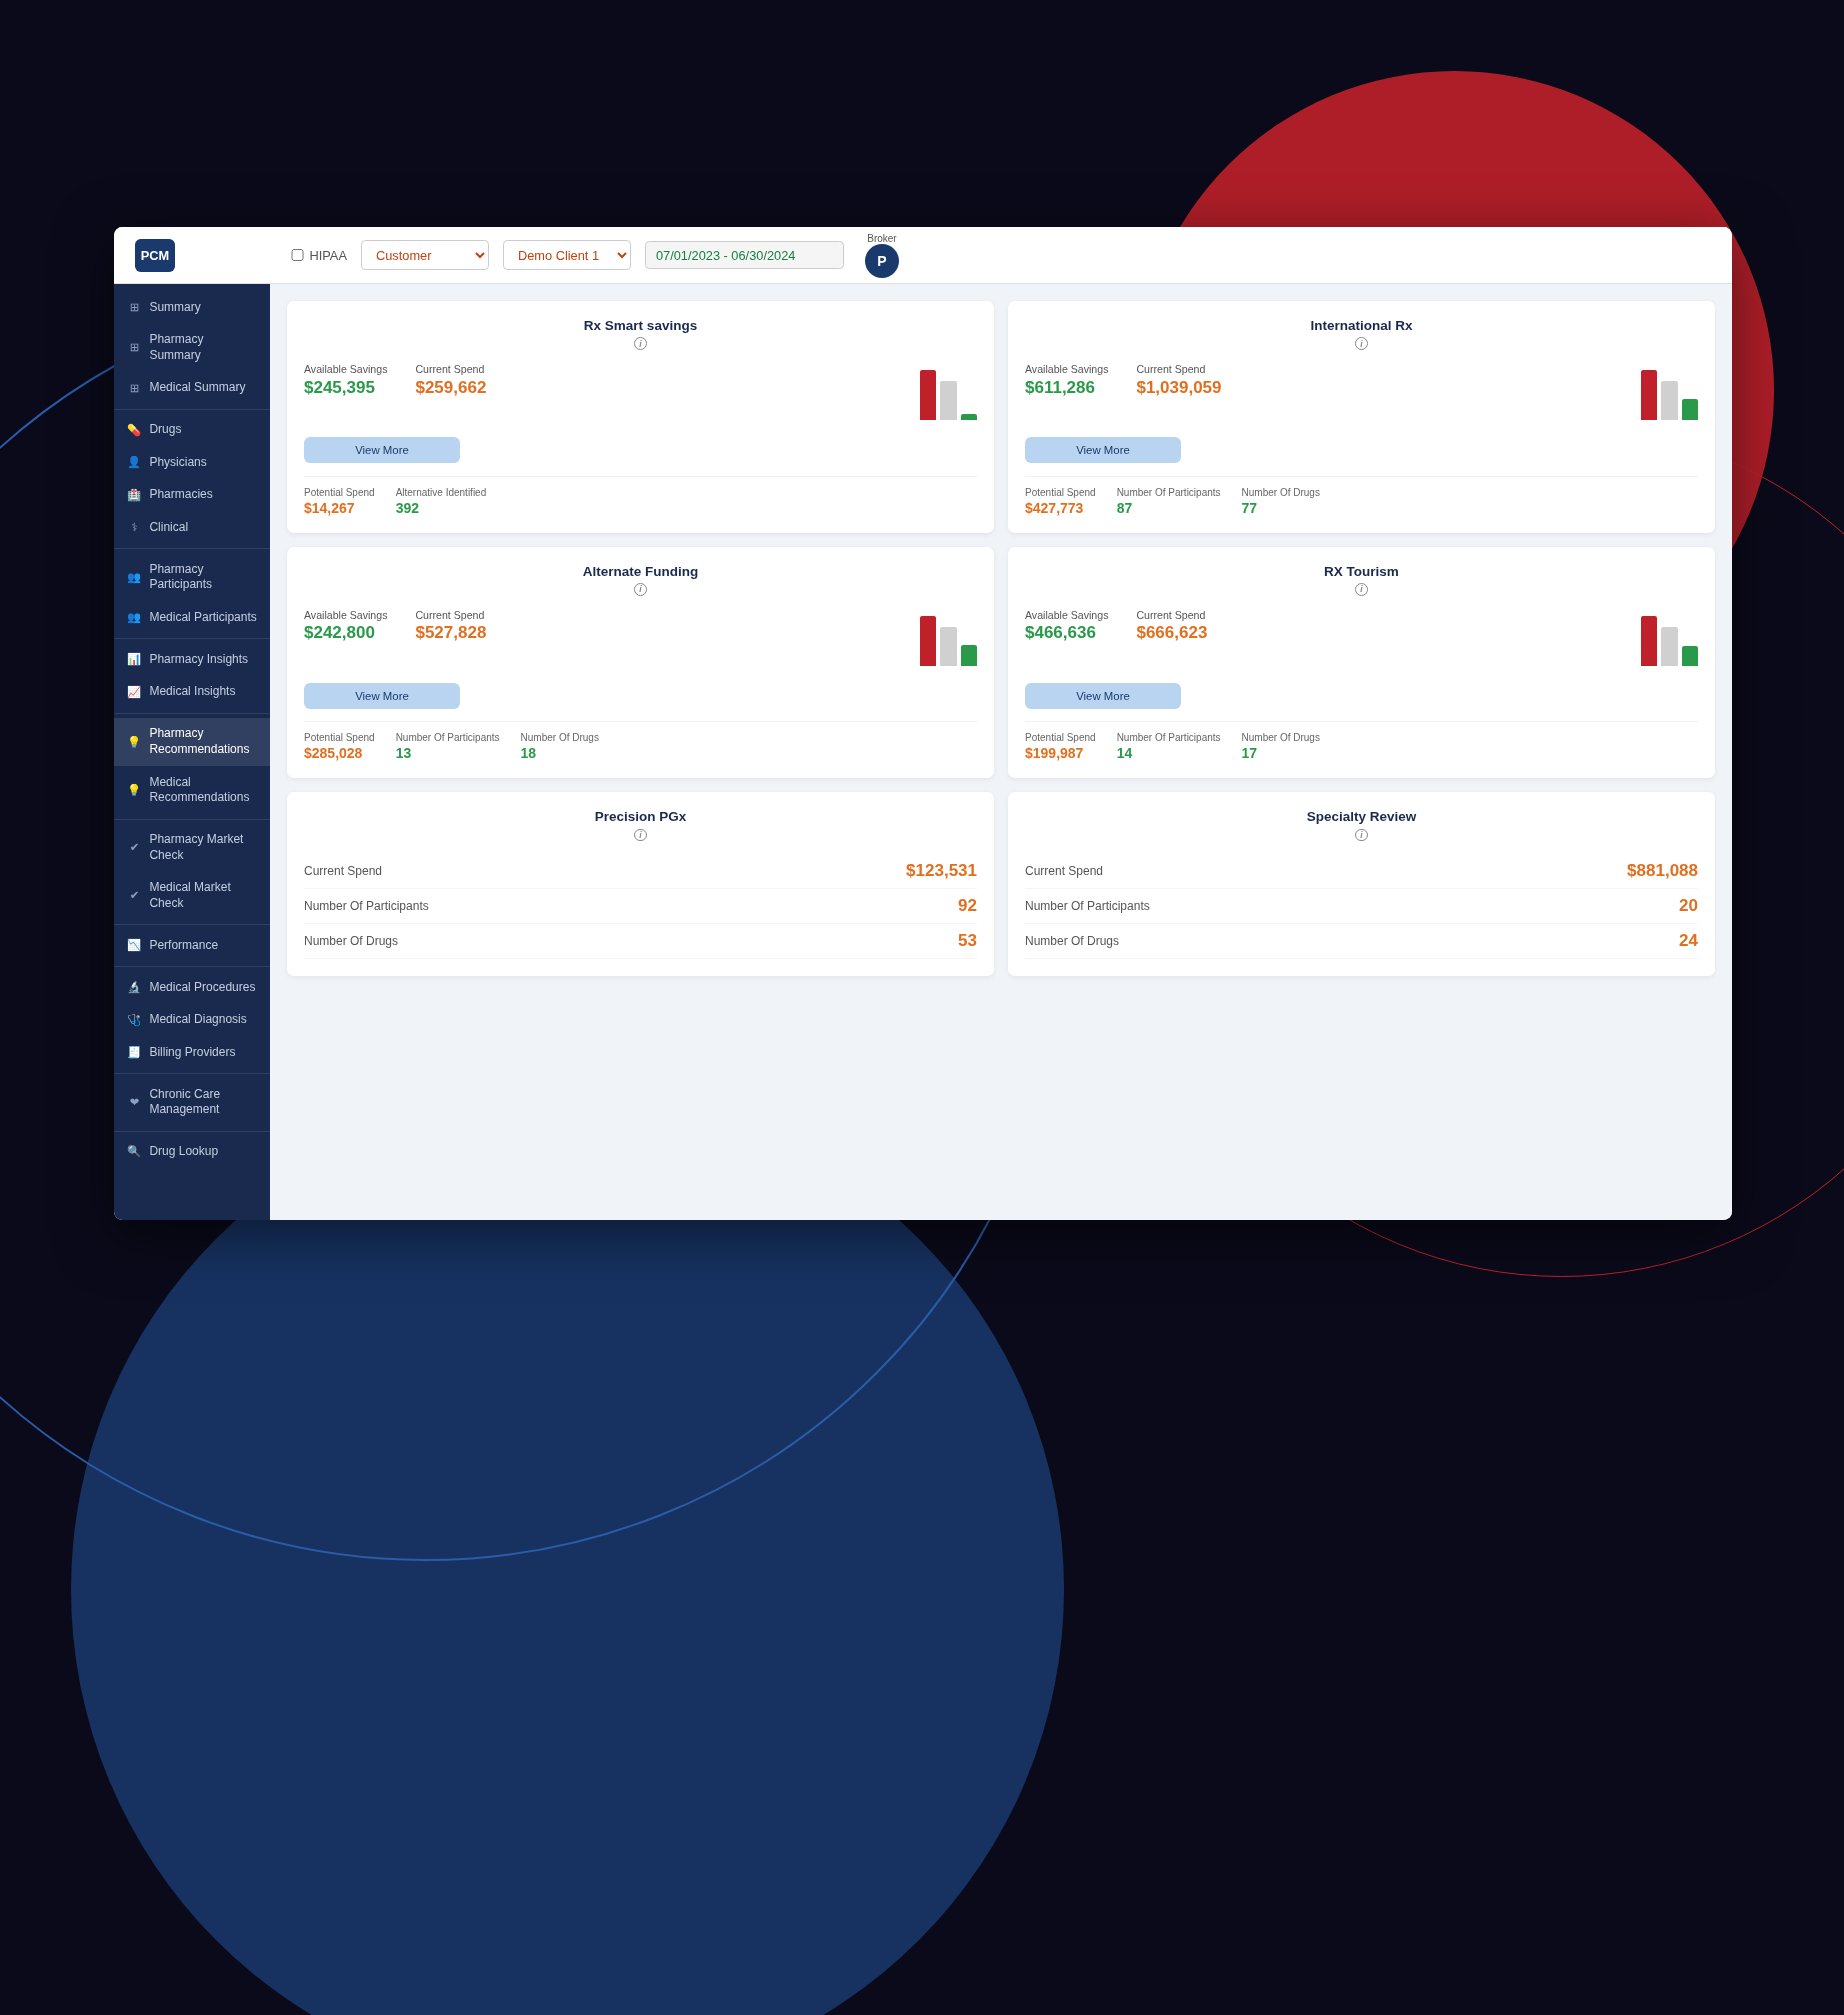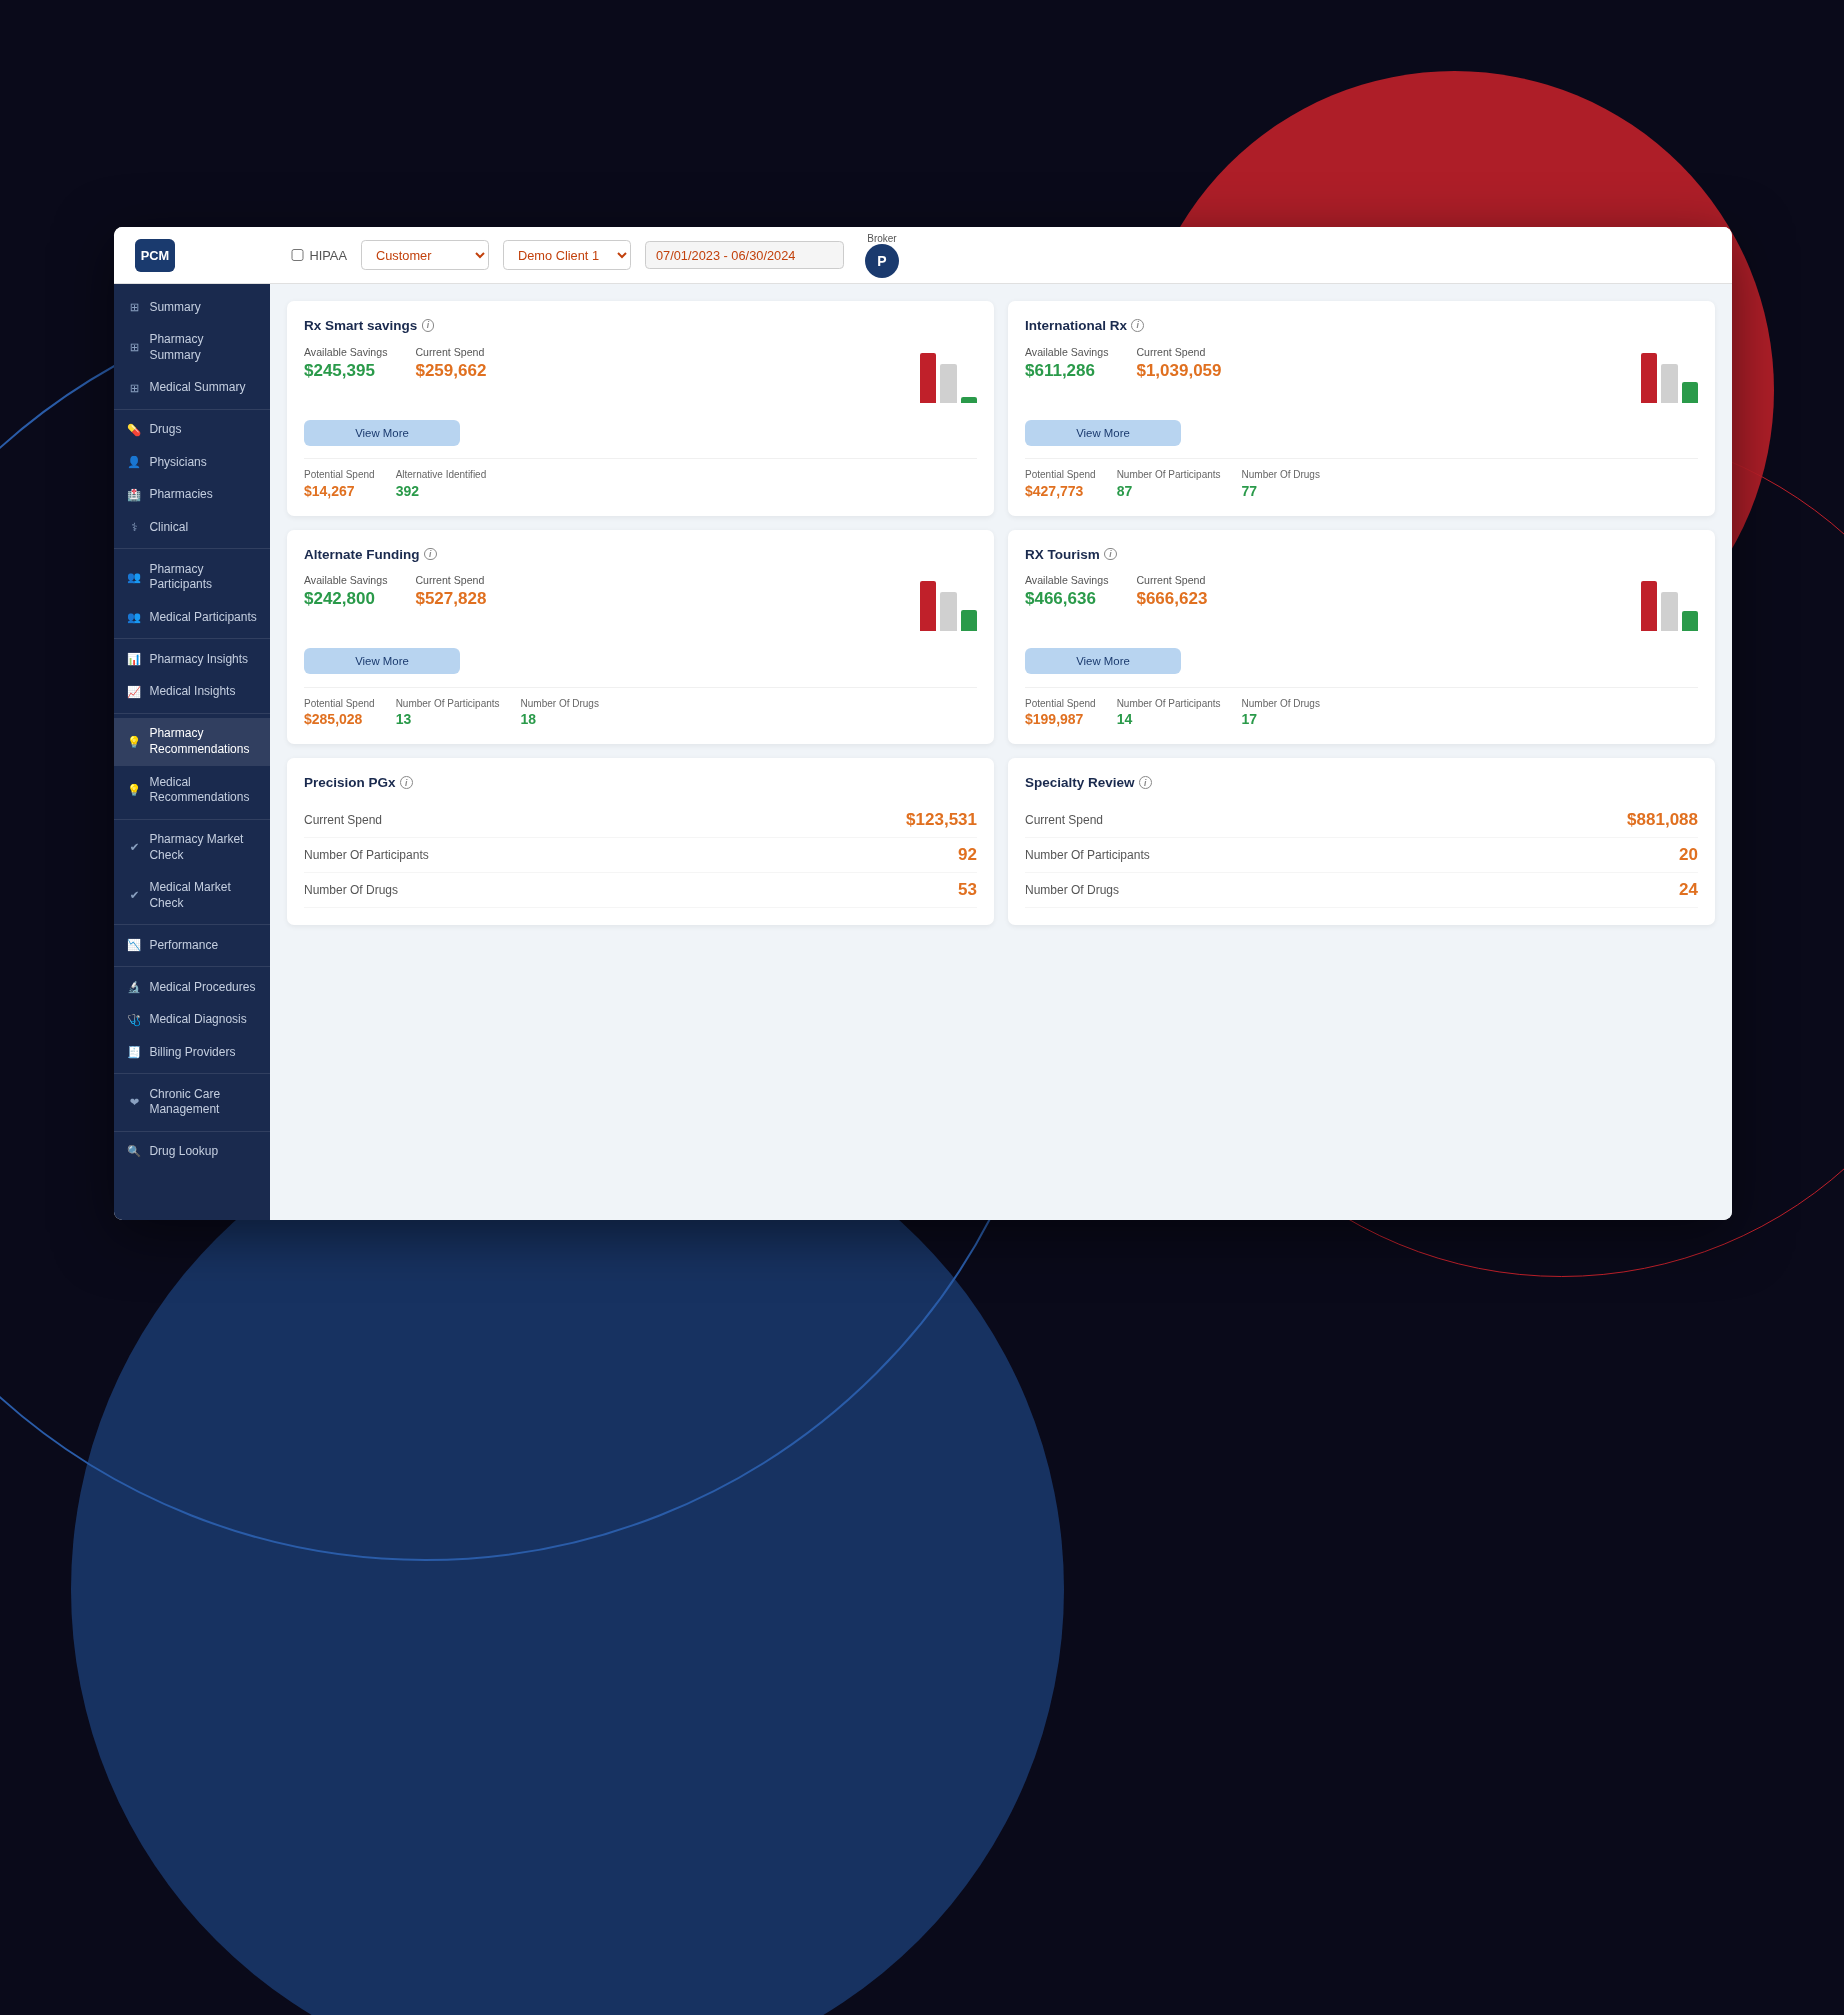--- a/index.html
+++ b/index.html
@@ -131,21 +131,21 @@
       background: #fff;
       min-width: 128px;
       color: #c2410c;
       cursor: pointer;
     }
     .date-range {
       border: 0.7px solid #ccc;
       border-radius: 4.3px;
       padding: 5.7px 10px;
       font-size: 12.8px;
-      color: #c2410c;
+      color: #15803d;
       background: #f5f5f5;
       min-width: 199px;
     }
     .user-badge {
       display: flex;
       flex-direction: column;
       align-items: center;
       margin-left: 7px;
     }
     .user-badge-text {
@@ -234,20 +234,21 @@
     }
 
     .card-title {
       font-size: 13.5px;
       font-weight: 600;
       color: #1a2a4e;
       margin-bottom: 12.8px;
       display: flex;
       align-items: center;
       gap: 4.3px;
+      flex-direction: column;
     }
     .info-icon {
       width: 12.8px;
       height: 12.8px;
       border-radius: 50%;
       border: 1.1px solid #888;
       display: inline-flex;
       align-items: center;
       justify-content: center;
       font-size: 8.5px;

